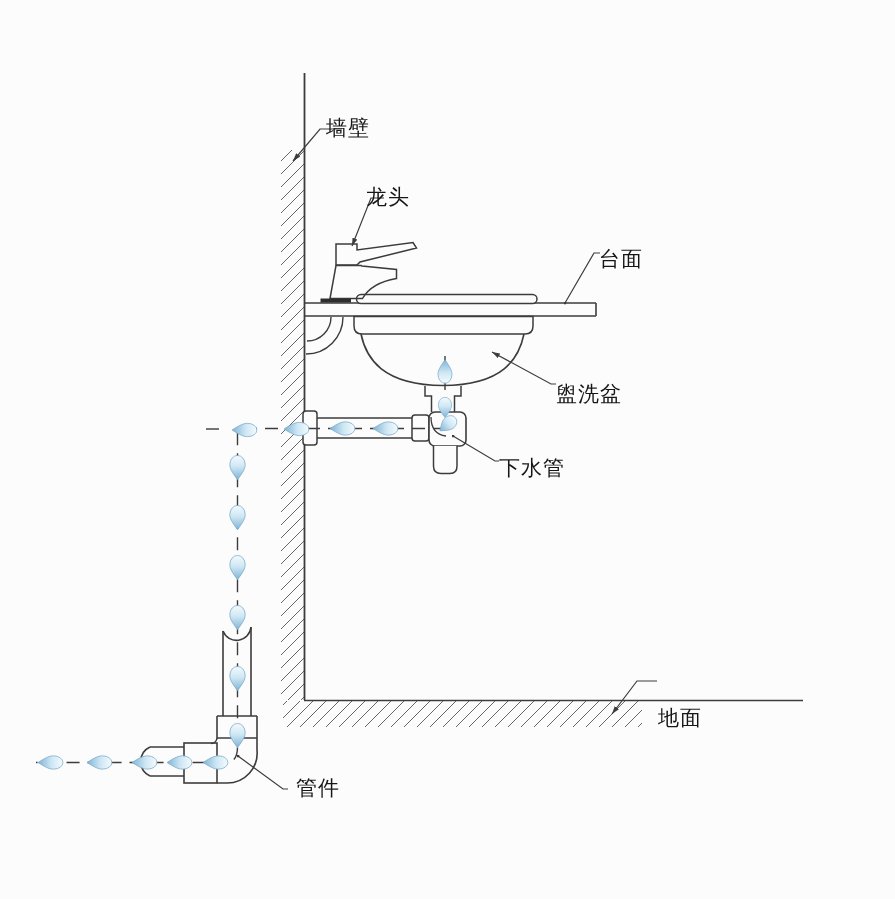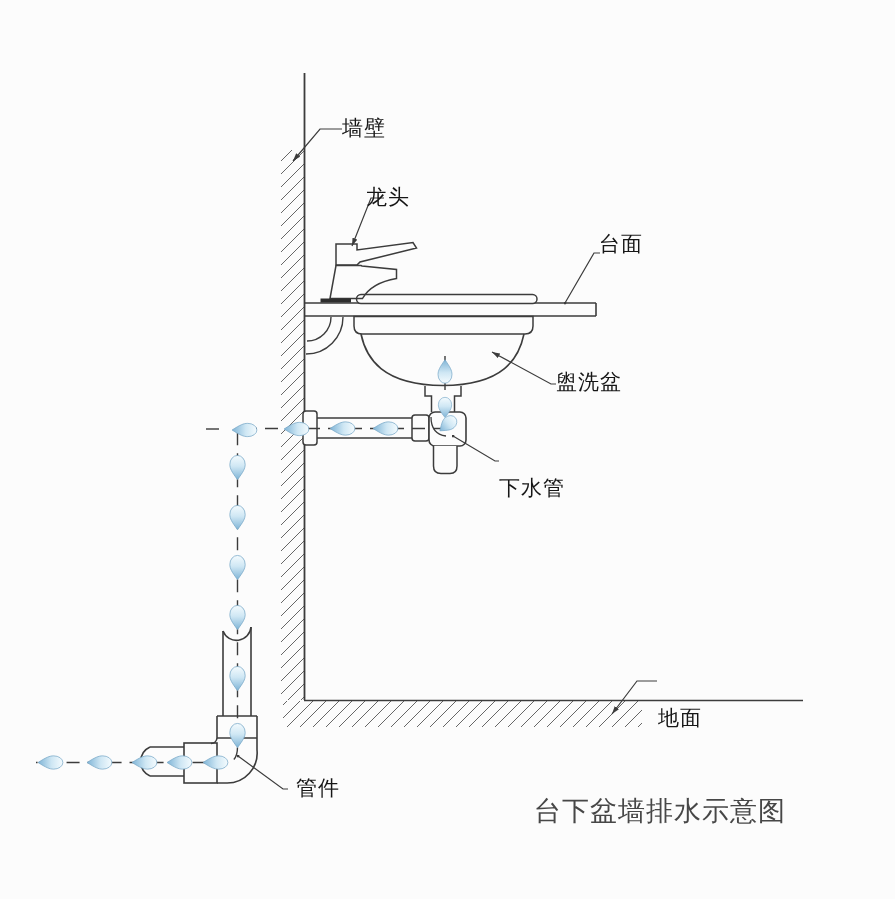--- a/index.html
+++ b/index.html
@@ -135,22 +135,21 @@
     <polyline points="293,161 320,129 342,129" marker-start="url(#mArrow)"></polyline>
     <polyline points="352,246 371,198 384,198" marker-start="url(#mArrow)"></polyline>
     <polyline points="565,303 594,253 600,253" marker-start="url(#mDot)"></polyline>
     <polyline points="492,352 551,384 556,384" marker-start="url(#mArrow)"></polyline>
     <polyline points="453,436 495,461 499,461" marker-start="url(#mDot)"></polyline>
     <polyline points="612,714 637,681 657,681" marker-start="url(#mArrow)"></polyline>
     <polyline points="238,756 283,789 288,789" marker-start="url(#mDot)"></polyline>
   </g>
 </svg>
 
-<div class="lbl" style="left:342px;top:116px">墙壁</div>
+<div class="lbl" style="left:326px;top:116px">墙壁</div>
 <div class="lbl" style="left:366px;top:185px">龙头</div>
-<div class="lbl" style="left:599px;top:232px">台面</div>
-<div class="lbl" style="left:556px;top:370px">盥洗盆</div>
-<div class="lbl" style="left:499px;top:476px">下水管</div>
+<div class="lbl" style="left:599px;top:247px">台面</div>
+<div class="lbl" style="left:556px;top:382px">盥洗盆</div>
+<div class="lbl" style="left:499px;top:456px">下水管</div>
 <div class="lbl" style="left:658px;top:706px">地面</div>
 <div class="lbl" style="left:296px;top:776px">管件</div>
-<div class="title">台下盆墙排水示意图</div>
 
 </div>
 
 </body></html>

